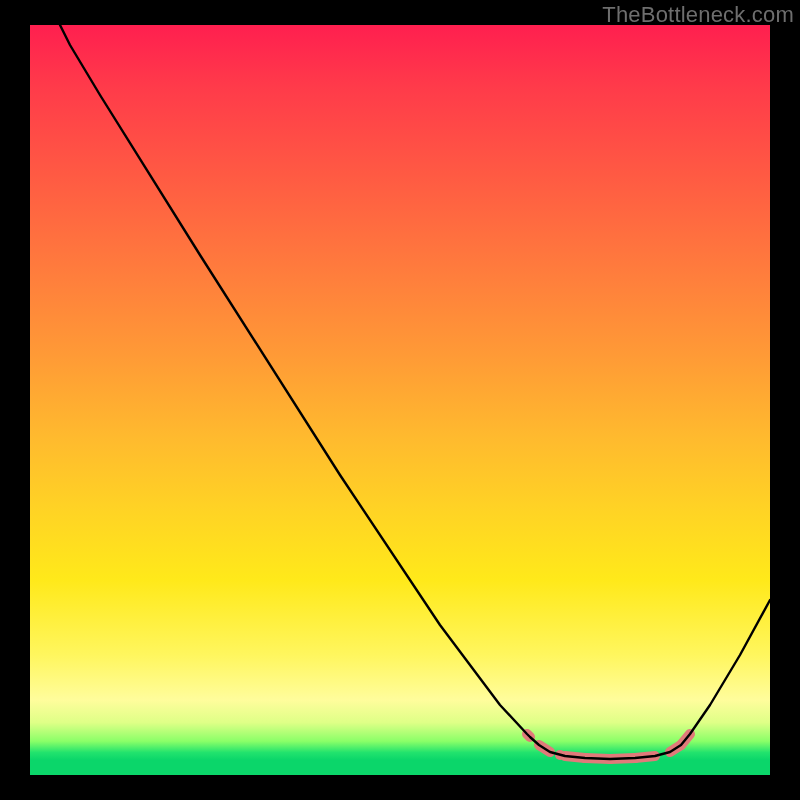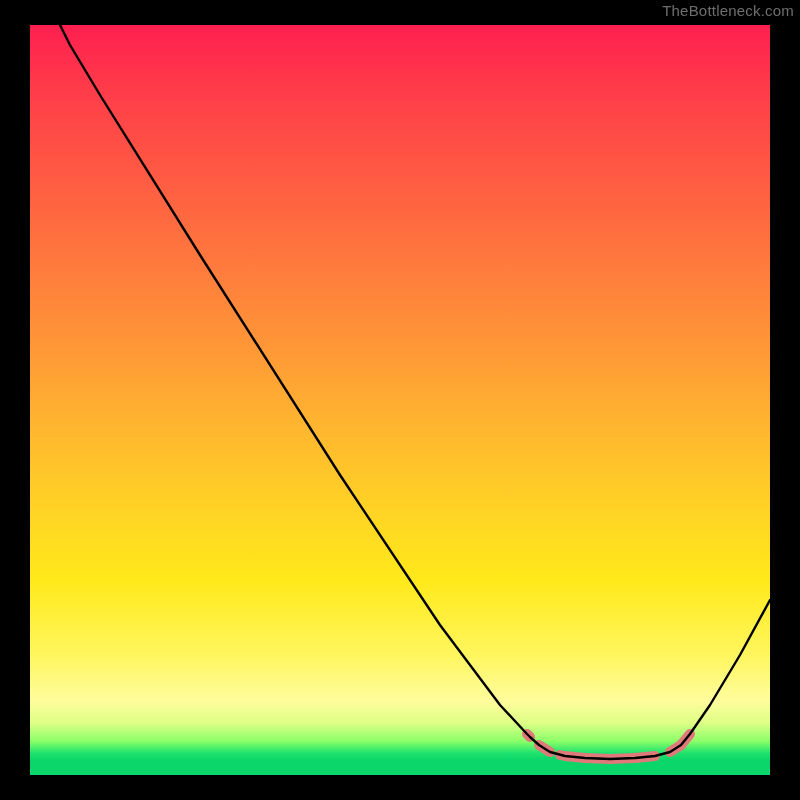--- a/index.html
+++ b/index.html
@@ -15,21 +15,21 @@
     position: relative;
     width: 800px;
     height: 800px;
     background: #000000;
   }
   .watermark {
     position: absolute;
     top: 2px;
     right: 6px;
     color: #6e6e6e;
-    font-size: 15px;
+    font-size: 22px;
     font-weight: 500;
     letter-spacing: 0.2px;
     z-index: 30;
     user-select: none;
   }
   .plot-area {
     position: absolute;
     left: 30px;
     top: 25px;
     width: 740px;

